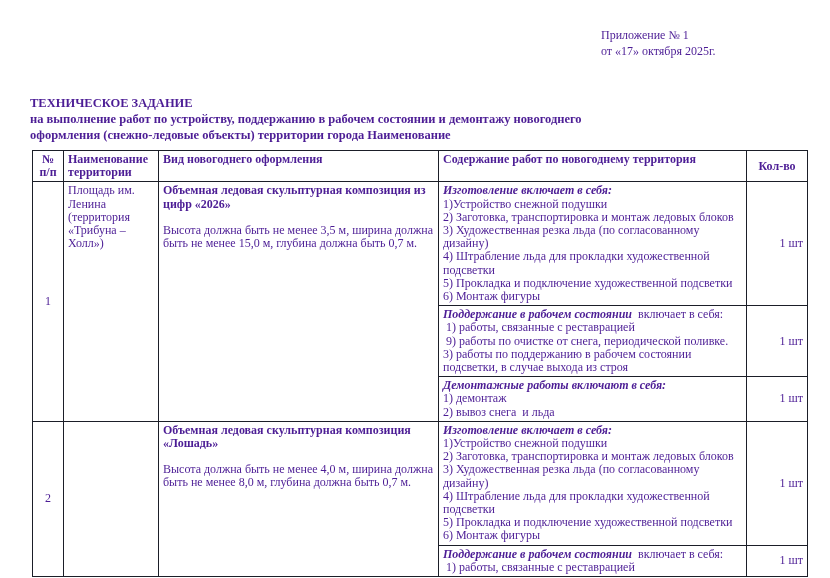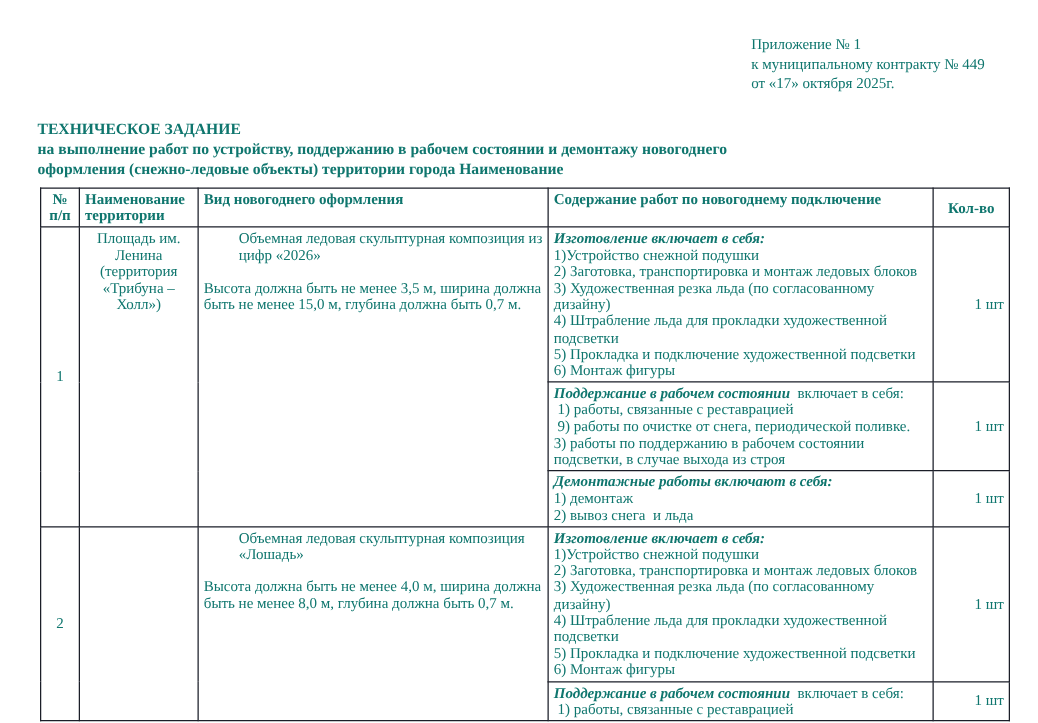--- a/index.html
+++ b/index.html
@@ -3,21 +3,21 @@
 <meta charset="utf-8">
 <style>
   html, body { margin: 0; padding: 0; background: #ffffff; }
   .page {
     position: relative;
     width: 830px;
     height: 578px;
     background: #ffffff;
     overflow: hidden;
     font-family: "Liberation Serif", "DejaVu Serif", serif;
-    color: #0f766e;
+    color: #4c1d95;
   }
   .meta {
     position: absolute;
     left: 601px;
     top: 28px;
     font-size: 12px;
     line-height: 15.5px;
     text-align: left;
   }
   .title {
@@ -46,36 +46,35 @@
   }
   th {
     font-weight: bold;
     vertical-align: top;
     text-align: left;
   }
   th.h-num { text-align: center; white-space: pre-line; }
   th.h-qty { text-align: center; vertical-align: middle; }
   td { vertical-align: top; }
   .c-num { text-align: center; vertical-align: middle; }
-  .c-terr { text-align: center; }
-  .c-decor .decor-title { font-weight: normal; margin-left: 28px; }
+  .c-terr { }
+  .c-decor .decor-title { font-weight: bold; }
   .c-decor .decor-specs { margin-top: 13px; }
   .work-head { white-space: pre-wrap; }
   .work-head .bi { font-weight: bold; font-style: italic; }
   .work-line { white-space: pre-wrap; }
   .c-qty { text-align: right; vertical-align: middle; }
 </style>
 </head>
 <body>
 
 <div class="page">
 
   <div class="meta">
     <div>Приложение № 1</div>
-    <div>к муниципальному контракту № 449</div>
     <div>от «17» октября 2025г.</div>
   </div>
 
   <div class="title">
     <div>ТЕХНИЧЕСКОЕ ЗАДАНИЕ</div>
     <div>на выполнение работ по устройству, поддержанию в рабочем состоянии и демонтажу новогоднего</div>
     <div>оформления (снежно-ледовые объекты) территории города Наименование</div>
   </div>
 
   <table class="works">
@@ -85,21 +84,21 @@
         <col style="width:280px">
         <col style="width:308px">
         <col style="width:61px">
     </colgroup>
     <thead>
       <tr>
         <th class="h-num">№
 п/п</th>
         <th>Наименование территории</th>
         <th>Вид новогоднего оформления</th>
-        <th>Содержание работ по новогоднему подключение</th>
+        <th>Содержание работ по новогоднему территория</th>
         <th class="h-qty">Кол-во</th>
       </tr>
     </thead>
     <tbody>
 
       <tr>
         <td class="c-num" rowspan="3">1</td>
         <td class="c-terr" rowspan="3">Площадь им. Ленина (территория «Трибуна – Холл»)</td>
         <td class="c-decor" rowspan="3">
           <div class="decor-title">Объемная ледовая скульптурная композиция из цифр «2026»</div>

